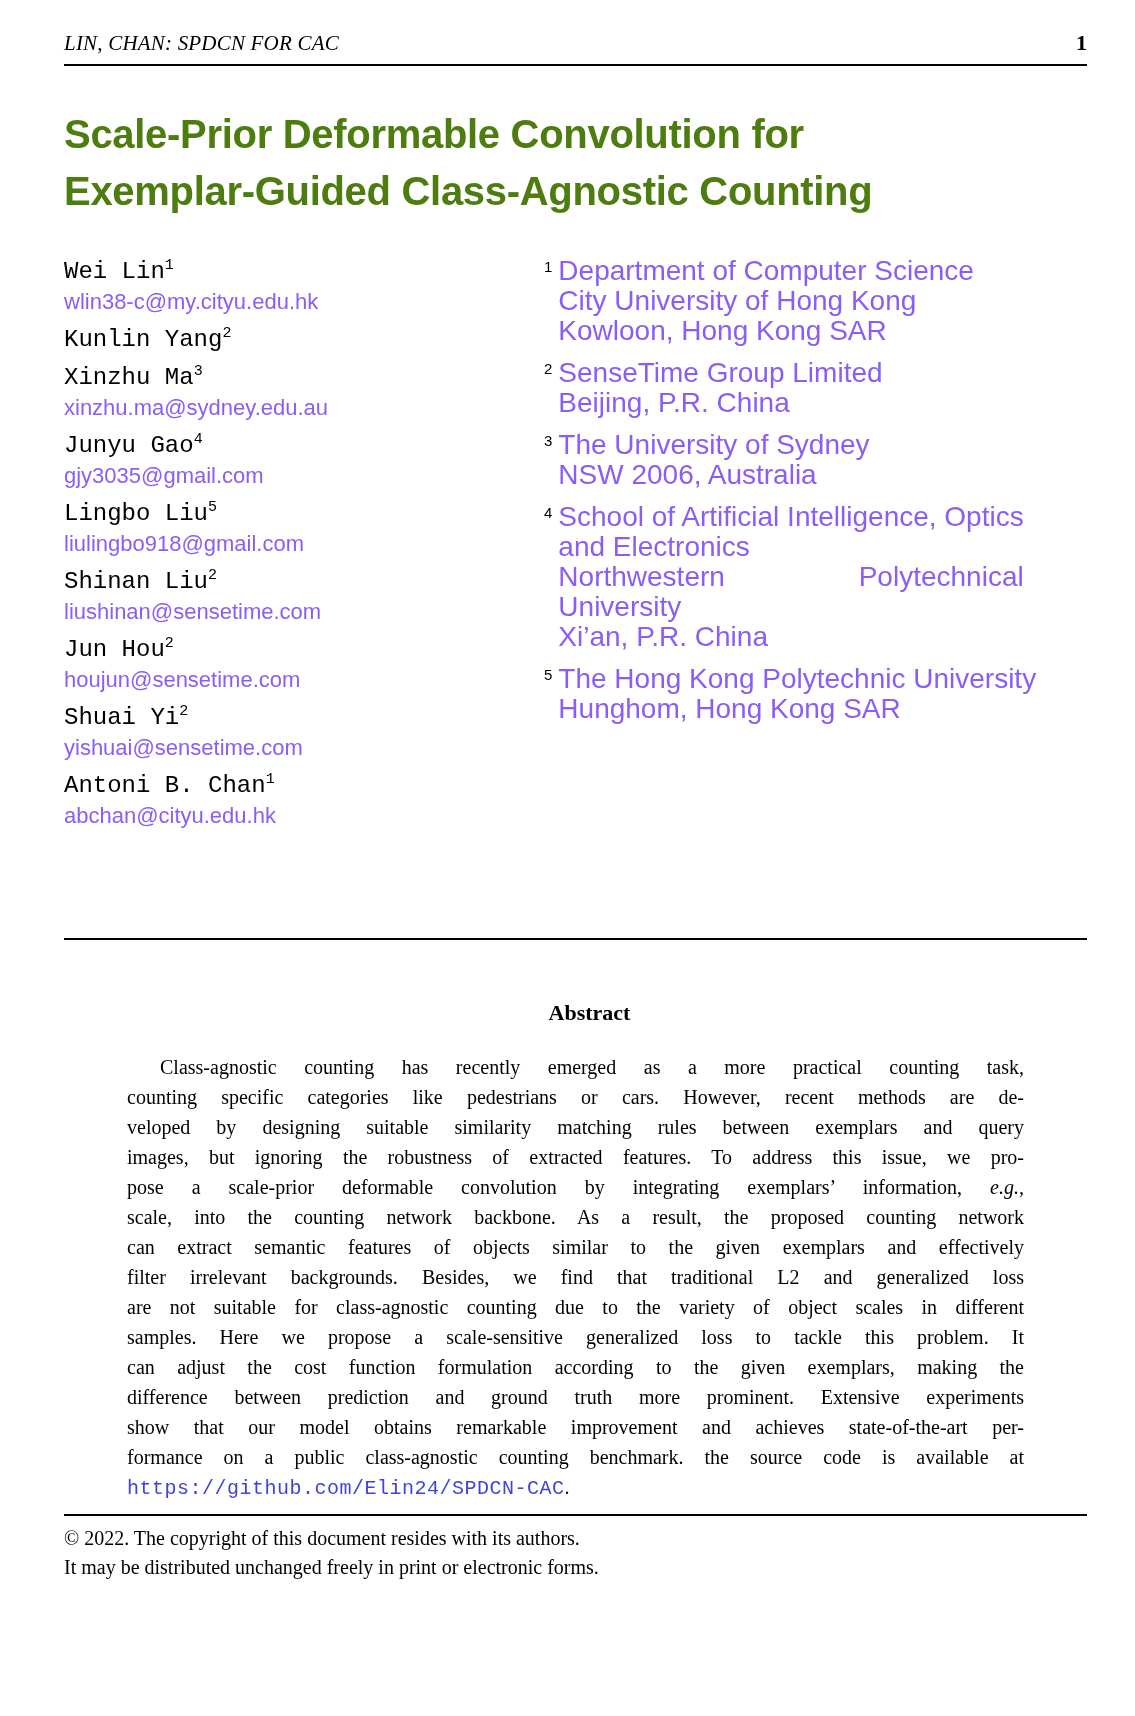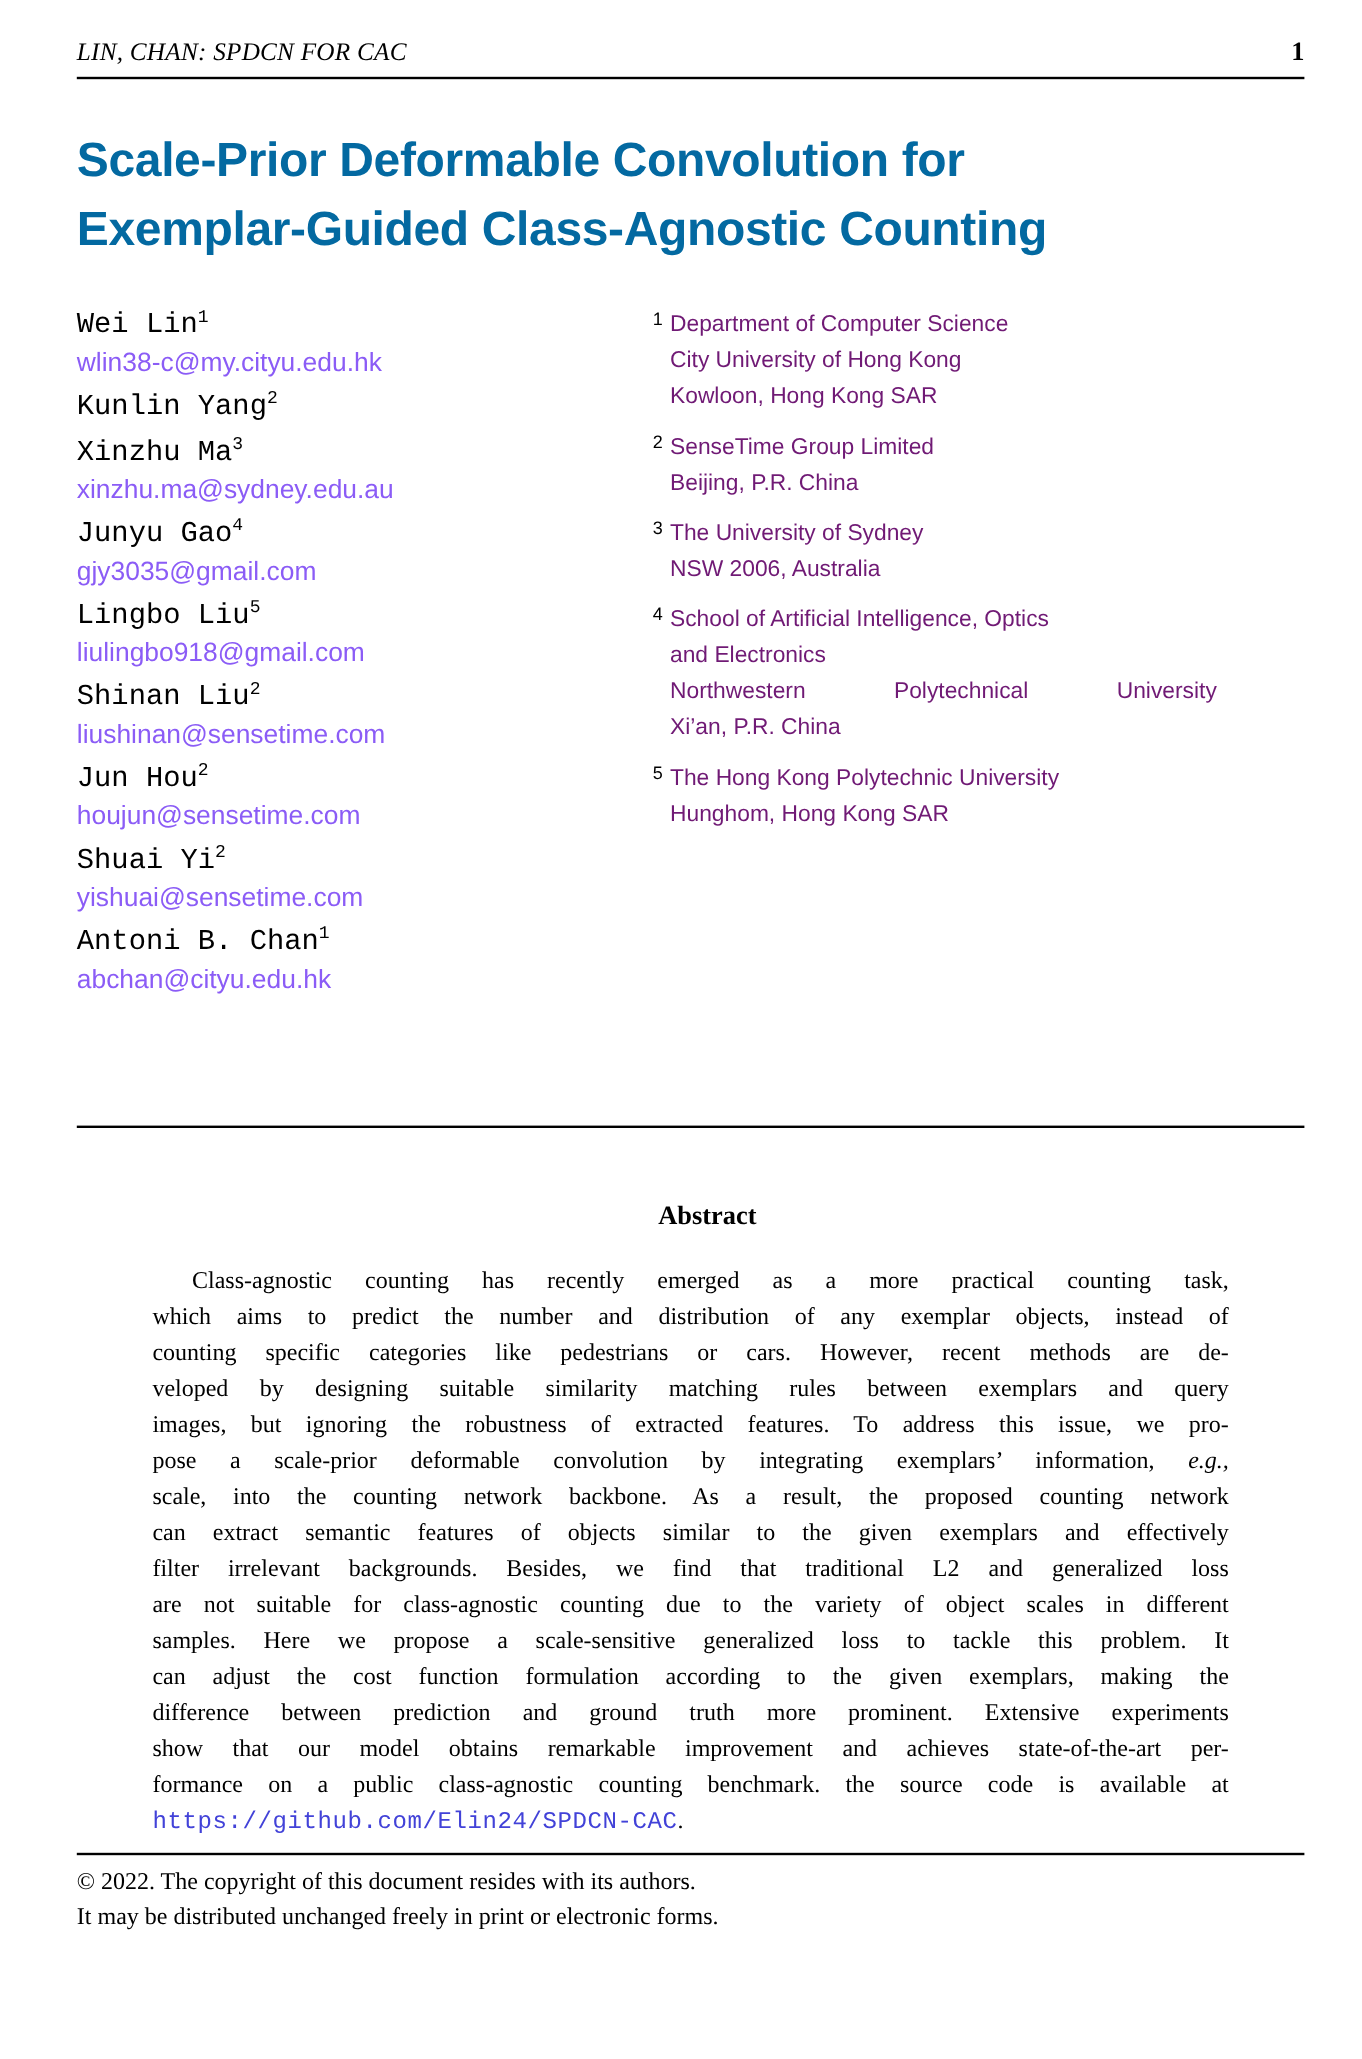--- a/index.html
+++ b/index.html
@@ -19,39 +19,39 @@
     font-size:21px; letter-spacing:0.2px;
   }
   .page-number {
     font-family:"Liberation Serif", serif; font-weight:bold; font-size:22px;
   }
 
   
   .paper-title {
     margin:20px 64px 0 64px;
     font-size:40px; line-height:57px; font-weight:bold;
-    color:#0369a1; letter-spacing:-0.3px;
+    color:#4d7c0f; letter-spacing:-0.3px;
   }
 
   
   .cols { margin:36px 48px 0 64px; display:flex; }
   .authors-col { width:480px; flex:none; }
   .affils-col  { width:470px; flex:none; }
 
   .author { margin-bottom:7px; }
   .author-name { font-size:24px; line-height:31px; color:#000000;font-family:Liberation Mono, monospace; }
   .author-name sup { font-size:15px; vertical-align:super; line-height:0; }
   .author-email {
     font-size:22px; line-height:30px; color:#8b5cf6; cursor:pointer;
   }
 
   .affil { display:flex; margin-bottom:12px; }
   .affil-sup { font-size:15px; line-height:1; margin:3px 6px 0 0; flex:none; }
   .affil-lines { flex:1; }
-  .affil-line { font-size:19px; line-height:30px; white-space:nowrap; color:#701a75; }
+  .affil-line { font-size:28px; line-height:30px; white-space:nowrap; color:#8b5cf6; }
   .affil-line.justify {
     white-space:normal; text-align:justify; text-align-last:justify;
   }
 
   
   .rule { border-top:2px solid #000; margin-left:64px; margin-right:48px; }
   .rule.mid { margin-top:100px; }
   .rule.foot { margin-top:10px; }
 
   
@@ -174,21 +174,20 @@
     </div>
 
   </div>
 
   <div class="rule mid"></div>
 
   <div class="abstract-heading">Abstract</div>
 
   <div class="abstract">
     <div class="abs-line first">Class-agnostic counting has recently emerged as a more practical counting task,</div>
-    <div class="abs-line">which aims to predict the number and distribution of any exemplar objects, instead of</div>
     <div class="abs-line">counting specific categories like pedestrians or cars.  However, recent methods are de-</div>
     <div class="abs-line">veloped by designing suitable similarity matching rules between exemplars and query</div>
     <div class="abs-line">images, but ignoring the robustness of extracted features. To address this issue, we pro-</div>
     <div class="abs-line"><span>pose a scale-prior deformable convolution by integrating exemplars’ information, </span><span class="it">e.g.,</span></div>
     <div class="abs-line">scale, into the counting network backbone.  As a result, the proposed counting network</div>
     <div class="abs-line">can extract semantic features of objects similar to the given exemplars and effectively</div>
     <div class="abs-line">filter irrelevant backgrounds.  Besides, we find that traditional L2 and generalized loss</div>
     <div class="abs-line">are not suitable for class-agnostic counting due to the variety of object scales in different</div>
     <div class="abs-line">samples.  Here we propose a scale-sensitive generalized loss to tackle this problem.  It</div>
     <div class="abs-line">can adjust the cost function formulation according to the given exemplars, making the</div>

